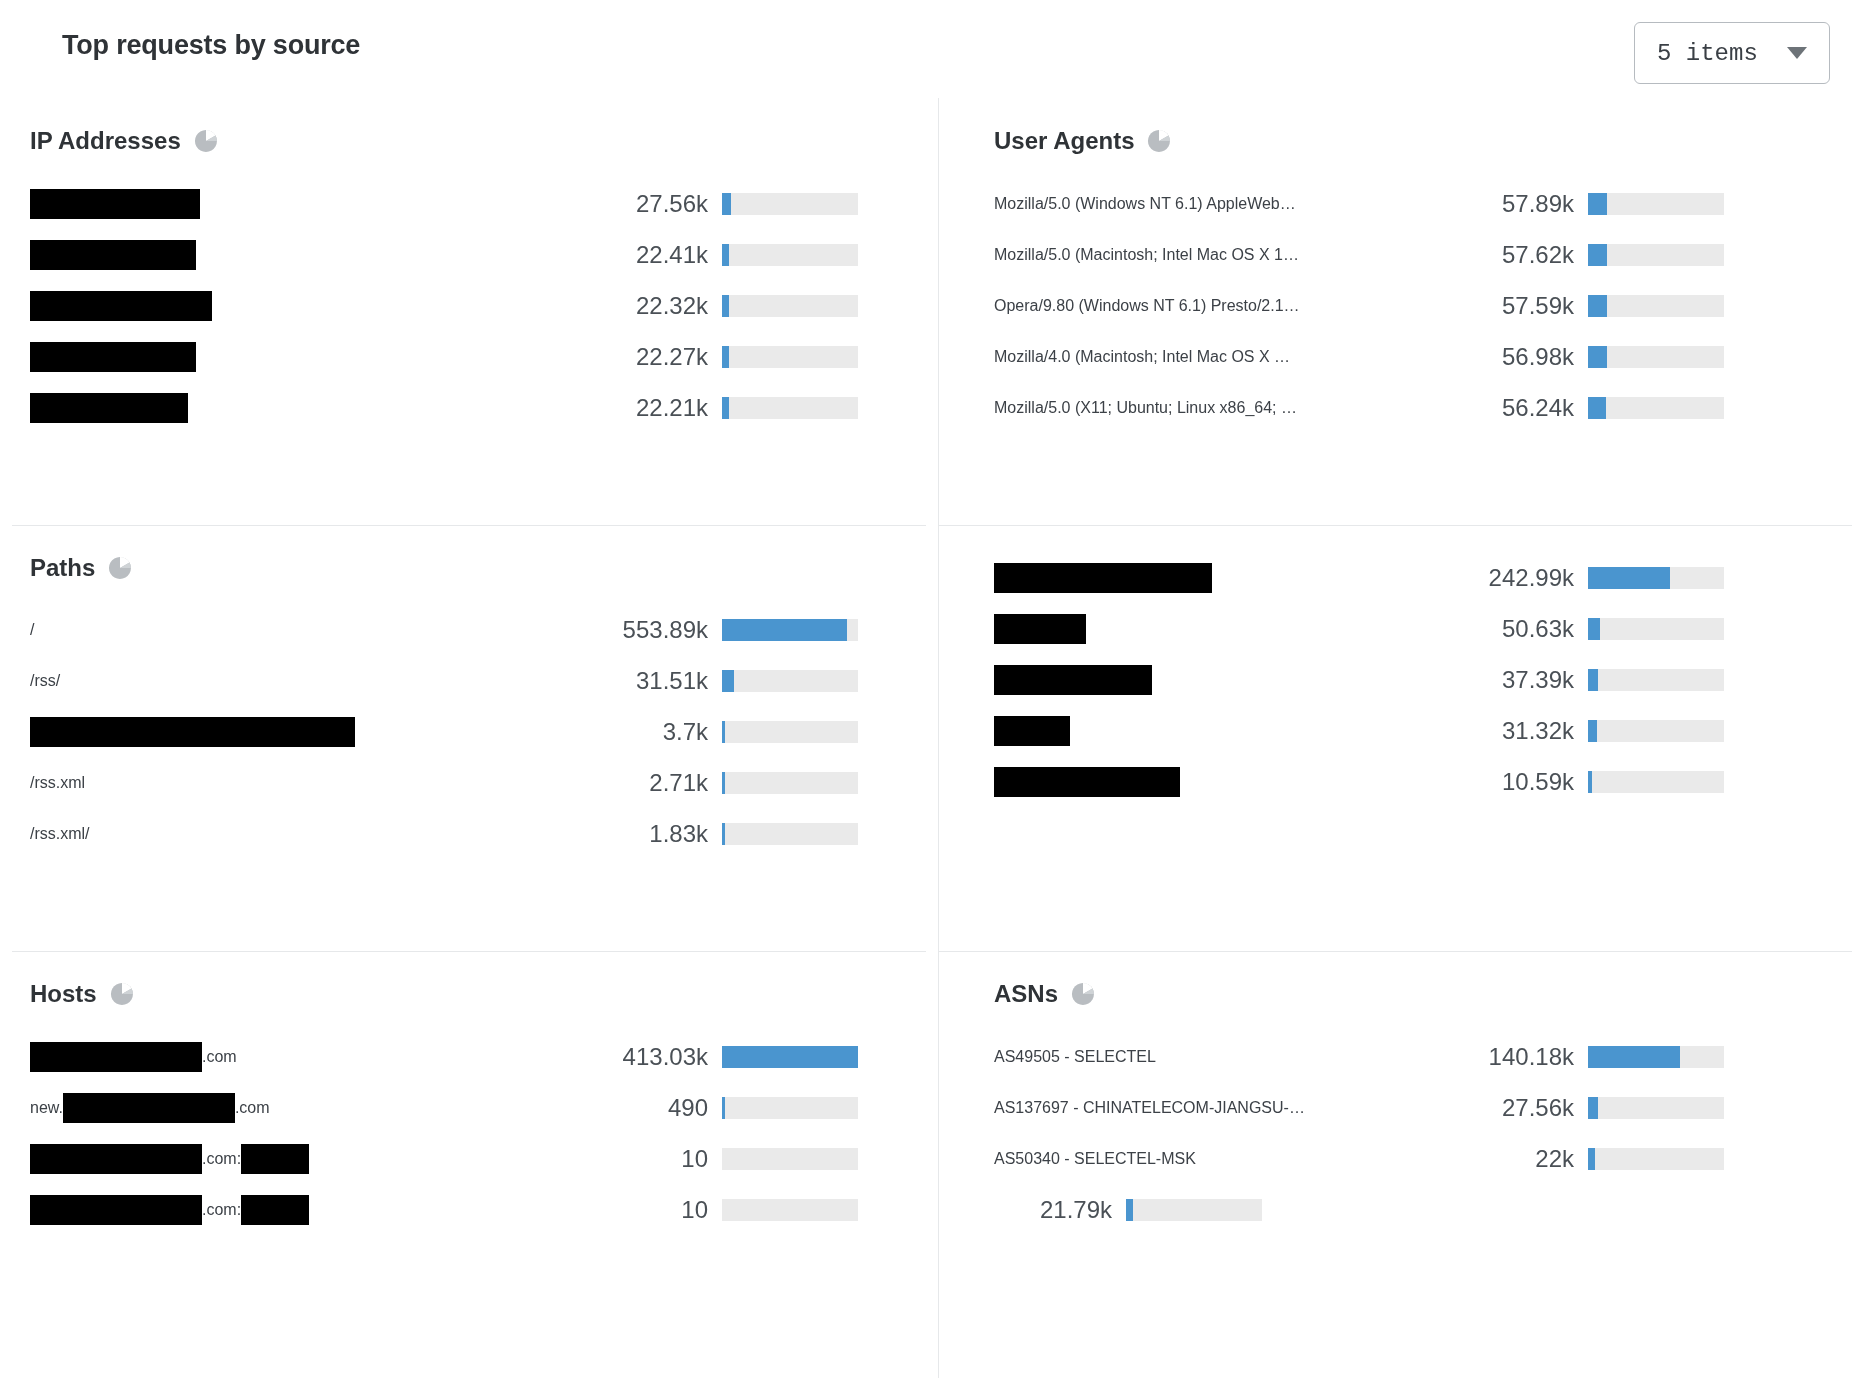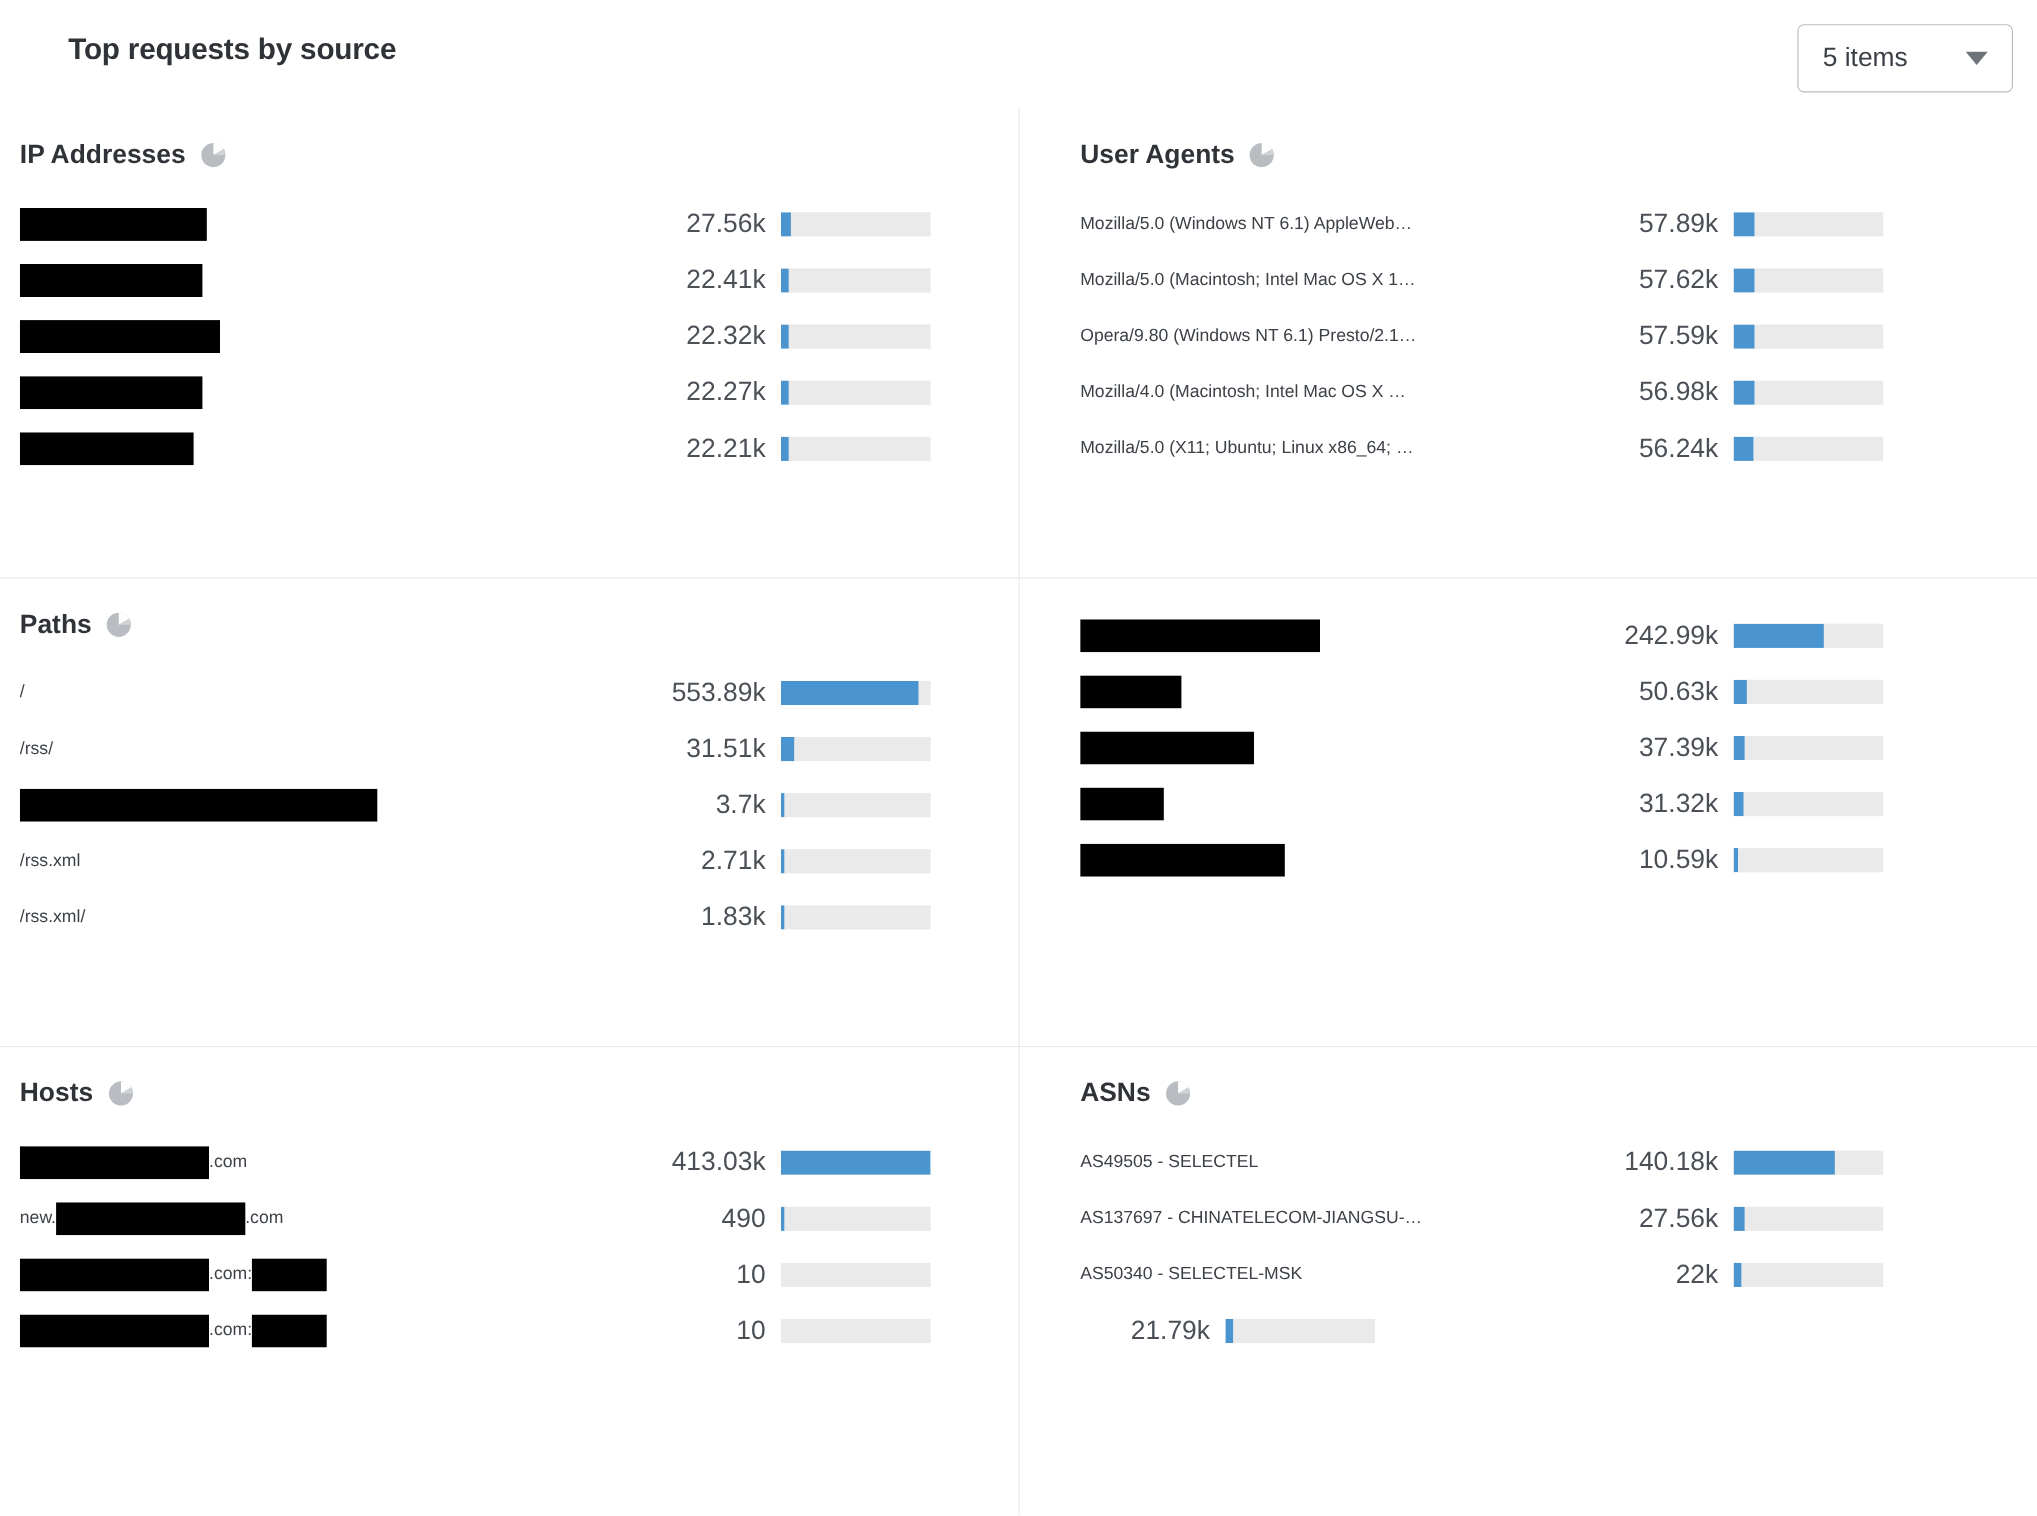--- a/index.html
+++ b/index.html
@@ -32,39 +32,39 @@
     width: 196px; height: 62px;
     border: 1px solid #b6bbc0;
     border-radius: 6px;
     background: #fff;
     display: flex;
     align-items: center;
     justify-content: space-between;
     padding: 0 22px 0 22px;
     cursor: pointer;
   }
-  .items-select .sel-label { font-size: 24px; color: #3a3f45; }
+  .items-select .sel-label { font-size: 24px; color: #3a3f45; font-family: Liberation Mono, monospace; }
   .caret {
     width: 0; height: 0;
     border-left: 10px solid transparent;
     border-right: 10px solid transparent;
     border-top: 12px solid #6d7378;
   }
 
   
   .grid {
     position: absolute;
     top: 98px; left: 0;
     width: 1852px;
     height: 1280px;
     display: grid;
     grid-template-columns: 1fr 1fr;
     grid-template-rows: 1fr 1fr 1fr;
   }
-  .cell { position: relative; padding: 28px 22px 0 18px; }
+  .cell { position: relative; padding: 28px 22px 0 18px; margin-left: 12px; }
   .cell.rightcol { padding-left: 56px; }
   .cell.bordertop::before {
     content: "";
     position: absolute; left: 0; top: 0;
     width: 100%; height: 1px;
     background: #e6e8ea;
   }
   .cell.borderleft::after {
     content: "";
     position: absolute; left: 0; top: 0;

